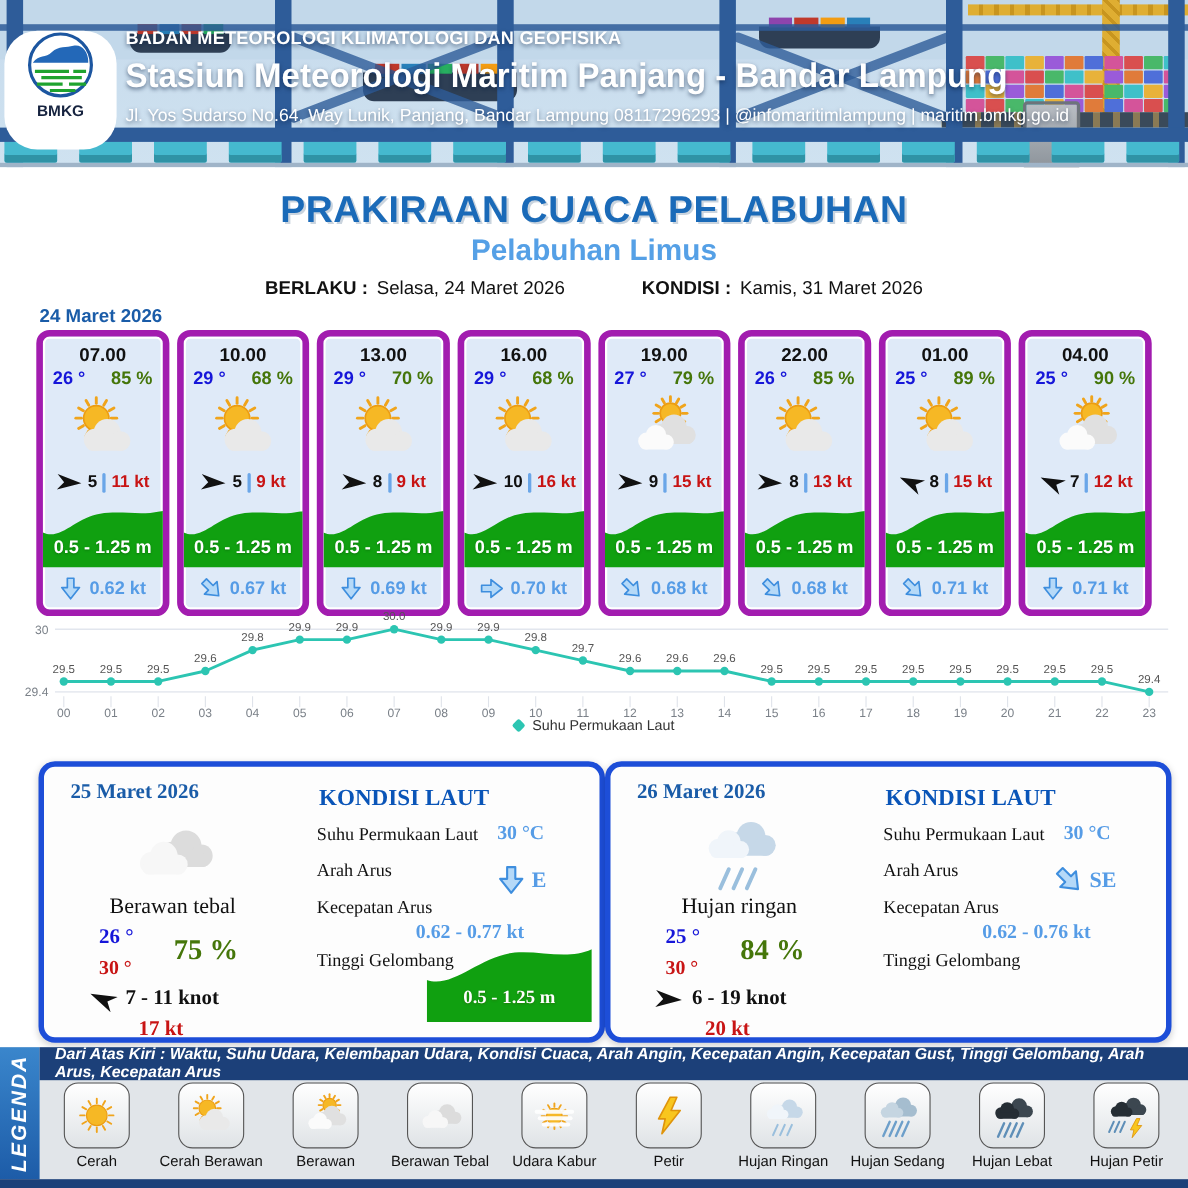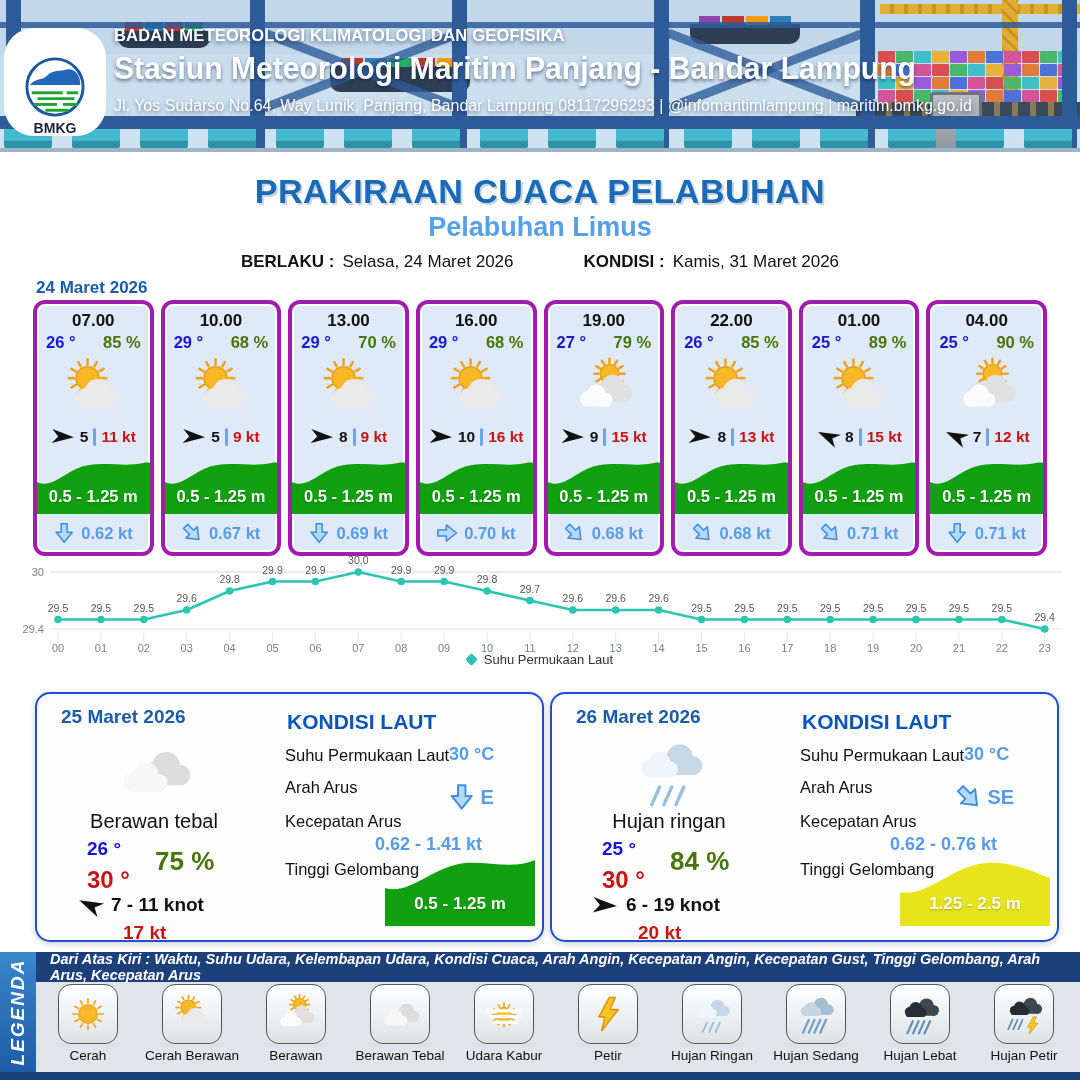--- a/index.html
+++ b/index.html
@@ -20,42 +20,42 @@
   #crane-boom{position:absolute;left:880px;top:4px;width:200px;height:10px;background:repeating-linear-gradient(90deg,#dfae32 0 10px,#c8951e 10px 14px);}
   #dock{position:absolute;left:856px;top:102px;width:224px;height:14px;background:repeating-linear-gradient(90deg,#3a4a5a 0 12px,#8a7a55 12px 18px);}
   #containers{position:absolute;left:878px;top:46px;width:198px;height:56px;display:flex;flex-wrap:wrap;gap:1px;align-content:flex-end;}
   #containers i{display:block;width:17px;height:12px;border-radius:1px;}
   #screen{position:absolute;left:930px;top:92px;width:46px;height:56px;background:linear-gradient(#b9bec4,#8e959c);border:3px solid #6d747b;border-radius:4px;}
   #chairs{position:absolute;left:4px;top:122px;width:1080px;display:flex;gap:20px;}
   #chairs i{display:block;width:48px;height:26px;background:#45b9cf;border-radius:5px 5px 2px 2px;box-shadow:inset 0 -7px 0 #2f93a6;}
   #floor{position:absolute;left:0;top:148px;width:100%;height:4px;background:#9fb4c8;}
 
   #logo-pill{position:absolute;left:4px;top:28px;width:102px;height:108px;background:#ffffff;border-radius:30px;
-             display:flex;flex-direction:column;align-items:center;justify-content:flex-end;z-index:5;}
+             display:flex;flex-direction:column;align-items:center;justify-content:flex-start;z-index:5;}
   #logo-pill .bmkg-label{font-size:14px;font-weight:bold;color:#16233f;margin-top:2px;}
 
   #header-text{position:absolute;left:114px;top:26px;z-index:4;color:#fff;
                text-shadow:0 2px 4px rgba(8,28,60,.55);}
   #header-line1{font-size:16.5px;font-weight:bold;letter-spacing:.2px;}
   #header-line2{font-size:31px;font-weight:bold;margin-top:6px;transform:scaleX(.97);transform-origin:left;}
   #header-line3{font-size:16px;margin-top:10px;}
 
   
   #main-title{position:absolute;left:0;top:172px;width:100%;text-align:center;
               font-size:34px;font-weight:800;color:#1a6ab8;letter-spacing:.5px;
               text-shadow:2px 2px 0 rgba(13,58,107,.22);}
   #sub-title{position:absolute;left:0;top:212px;width:100%;text-align:center;
              font-size:27px;font-weight:bold;color:#55a0e6;}
   #validity{position:absolute;left:0;top:252px;width:100%;display:flex;justify-content:center;gap:70px;font-size:17px;}
   #validity b{font-weight:bold;margin-right:8px;}
   #forecast-date{position:absolute;left:36px;top:278px;font-size:17px;font-weight:bold;color:#1a5ca8;}
 
   
   #cards{position:absolute;left:33px;top:300px;width:1014px;display:flex;gap:7px;}
-  .card{width:120px;height:248px;background:#dfeaf8;border:4px solid #a21caf;border-radius:12px;
+  .card{width:120px;height:248px;background:#dfeaf8;border:6px solid #a21caf;border-radius:12px;
         box-shadow:inset 0 0 0 2px #ffffff;overflow:hidden;display:flex;flex-direction:column;}
   .card .time{text-align:center;font-size:17px;font-weight:bold;margin-top:7px;}
   .card .th-row{display:flex;justify-content:space-between;padding:2px 9px 0 9px;font-size:16.5px;font-weight:bold;}
   .card .temp{color:#1616d9;}
   .card .hum{color:#45760a;}
   .card .wicon{height:72px;display:flex;align-items:center;justify-content:center;}
   .card .wind-row{display:flex;align-items:center;justify-content:center;gap:5px;height:26px;font-size:15.5px;font-weight:bold;}
   .card .wind-div{width:3px;height:18px;background:#6aa6e8;border-radius:2px;}
   .card .gust{color:#c81414;}
   .card .wave{position:relative;height:62px;margin-top:2px;}
@@ -66,28 +66,28 @@
                  font-size:16.5px;font-weight:bold;color:#569ce6;}
   .arrow-slot{display:inline-flex;align-items:center;justify-content:center;}
 
   
   #chart-wrap{position:absolute;left:0;top:556px;width:1080px;height:100px;}
   #chart-legend{position:absolute;left:0;top:652px;width:100%;display:flex;align-items:center;justify-content:center;gap:8px;
                 font-size:13px;color:#333;}
   #chart-legend .diamond{width:9px;height:9px;background:#2cc5b2;transform:rotate(45deg);border-radius:2px;}
 
   
-  .daycard{position:absolute;top:692px;width:505px;height:246px;background:#fdfdfd;border:2px solid #1d4ed8;
-           border-radius:15px;box-shadow:0 2px 7px rgba(0,0,0,.18);}
+  .daycard{position:absolute;top:692px;width:505px;height:246px;background:#fdfdfd;border:5px solid #1d4ed8;
+           border-radius:15px;box-shadow:0 2px 7px rgba(0,0,0,.18);font-family:Liberation Serif, serif;}
   #daycard-0{left:35px;} #daycard-1{left:550px;}
   .daycard .ddate{position:absolute;left:24px;top:12px;font-size:19px;font-weight:bold;color:#1a5ca8;}
   .daycard .dicon{position:absolute;left:42px;top:34px;width:150px;height:86px;display:flex;align-items:center;justify-content:center;}
   .daycard .dcond{position:absolute;left:12px;top:116px;width:210px;text-align:center;font-size:20px;}
   .daycard .tmin{position:absolute;left:50px;top:144px;font-size:19px;font-weight:bold;color:#1616d9;}
-  .daycard .tmax{position:absolute;left:50px;top:172px;font-size:24px;font-weight:bold;color:#c81414;}
+  .daycard .tmax{position:absolute;left:50px;top:172px;font-size:18px;font-weight:bold;color:#c81414;}
   .daycard .dhum{position:absolute;left:118px;top:152px;font-size:26px;font-weight:bold;color:#45760a;}
   .daycard .dwind{position:absolute;left:40px;top:200px;display:flex;align-items:center;gap:8px;font-size:19px;font-weight:bold;}
   .daycard .dgust{position:absolute;left:86px;top:228px;font-size:19px;font-weight:bold;color:#c81414;}
   .daycard .sea-title{position:absolute;left:250px;top:16px;font-size:21px;font-weight:bold;color:#0a55b8;}
   .daycard .sea-label{position:absolute;left:248px;font-size:16.5px;color:#111;}
   .daycard .sea-value{position:absolute;font-size:18px;font-weight:bold;color:#569ce6;}
   .daycard .sea-dir{position:absolute;display:flex;align-items:center;gap:6px;font-size:20px;font-weight:bold;color:#569ce6;}
   .daycard .dwave{position:absolute;left:348px;top:158px;width:150px;height:74px;}
   .daycard .dwave .wave-text{position:absolute;left:0;bottom:12px;width:100%;text-align:center;color:#fff;
                              font-size:17px;font-weight:bold;text-shadow:0 1px 2px rgba(60,60,0,.35);}
@@ -842,21 +842,21 @@
   <div class="sea-label" style="top:84px;">Arah Arus</div>
   <div class="sea-dir" style="left:412px;top:88px;">
     <span class="arrow-slot">
         <svg width="25.5" height="30" viewBox="0 0 24 26" style="transform:rotate(0deg)">
           <path d="M8.5,2 L15.5,2 L15.5,12 L21.5,12 L12,24 L2.5,12 L8.5,12 Z" fill="#b5d9f8" stroke="#3e8ede" stroke-width="1.8" stroke-linejoin="round"></path>
         </svg>
       </span>
     <span>E</span>
   </div>
   <div class="sea-label" style="top:118px;">Kecepatan Arus</div>
-  <div class="sea-value" style="left:338px;top:140px;">0.62 - 1.41 kt</div>
+  <div class="sea-value" style="left:338px;top:140px;">0.62 - 0.77 kt</div>
   <div class="sea-label" style="top:166px;">Tinggi Gelombang</div>
   <div class="dwave">
     <svg width="150" height="74" viewBox="0 0 150 74">
         <path class="wavepath" d="M0,36 C24,44 48,14 80,11 C104,9 128,18 150,8 L150,74 L0,74 Z" fill="#10a010"></path>
       </svg>
     <div class="wave-text">0.5 - 1.25 m</div>
   </div>
 </div>
 
 <div class="daycard" id="daycard-1">
@@ -901,26 +901,20 @@
     <span class="arrow-slot">
         <svg width="25.5" height="30" viewBox="0 0 24 26" style="transform:rotate(-45deg)">
           <path d="M8.5,2 L15.5,2 L15.5,12 L21.5,12 L12,24 L2.5,12 L8.5,12 Z" fill="#b5d9f8" stroke="#3e8ede" stroke-width="1.8" stroke-linejoin="round"></path>
         </svg>
       </span>
     <span>SE</span>
   </div>
   <div class="sea-label" style="top:118px;">Kecepatan Arus</div>
   <div class="sea-value" style="left:338px;top:140px;">0.62 -  0.76 kt</div>
   <div class="sea-label" style="top:166px;">Tinggi Gelombang</div>
-  <div class="dwave">
-    <svg width="150" height="74" viewBox="0 0 150 74">
-        <path class="wavepath" d="M0,40 C26,46 52,14 86,11 C112,9 134,20 150,26 L150,74 L0,74 Z" fill="#e8e41c"></path>
-      </svg>
-    <div class="wave-text">1.25 - 2.5 m</div>
-  </div>
 </div>
 
 <div id="legend">
   <div id="legenda-bar">
     <span>LEGENDA</span>
   </div>
   <div id="legend-caption">Dari Atas Kiri : Waktu, Suhu Udara, Kelembapan Udara, Kondisi Cuaca, Arah Angin, Kecepatan Angin, Kecepatan Gust, Tinggi Gelombang, Arah Arus, Kecepatan Arus</div>
   <div id="legend-row">
       <div class="legend-item">
         <div class="legend-box">

